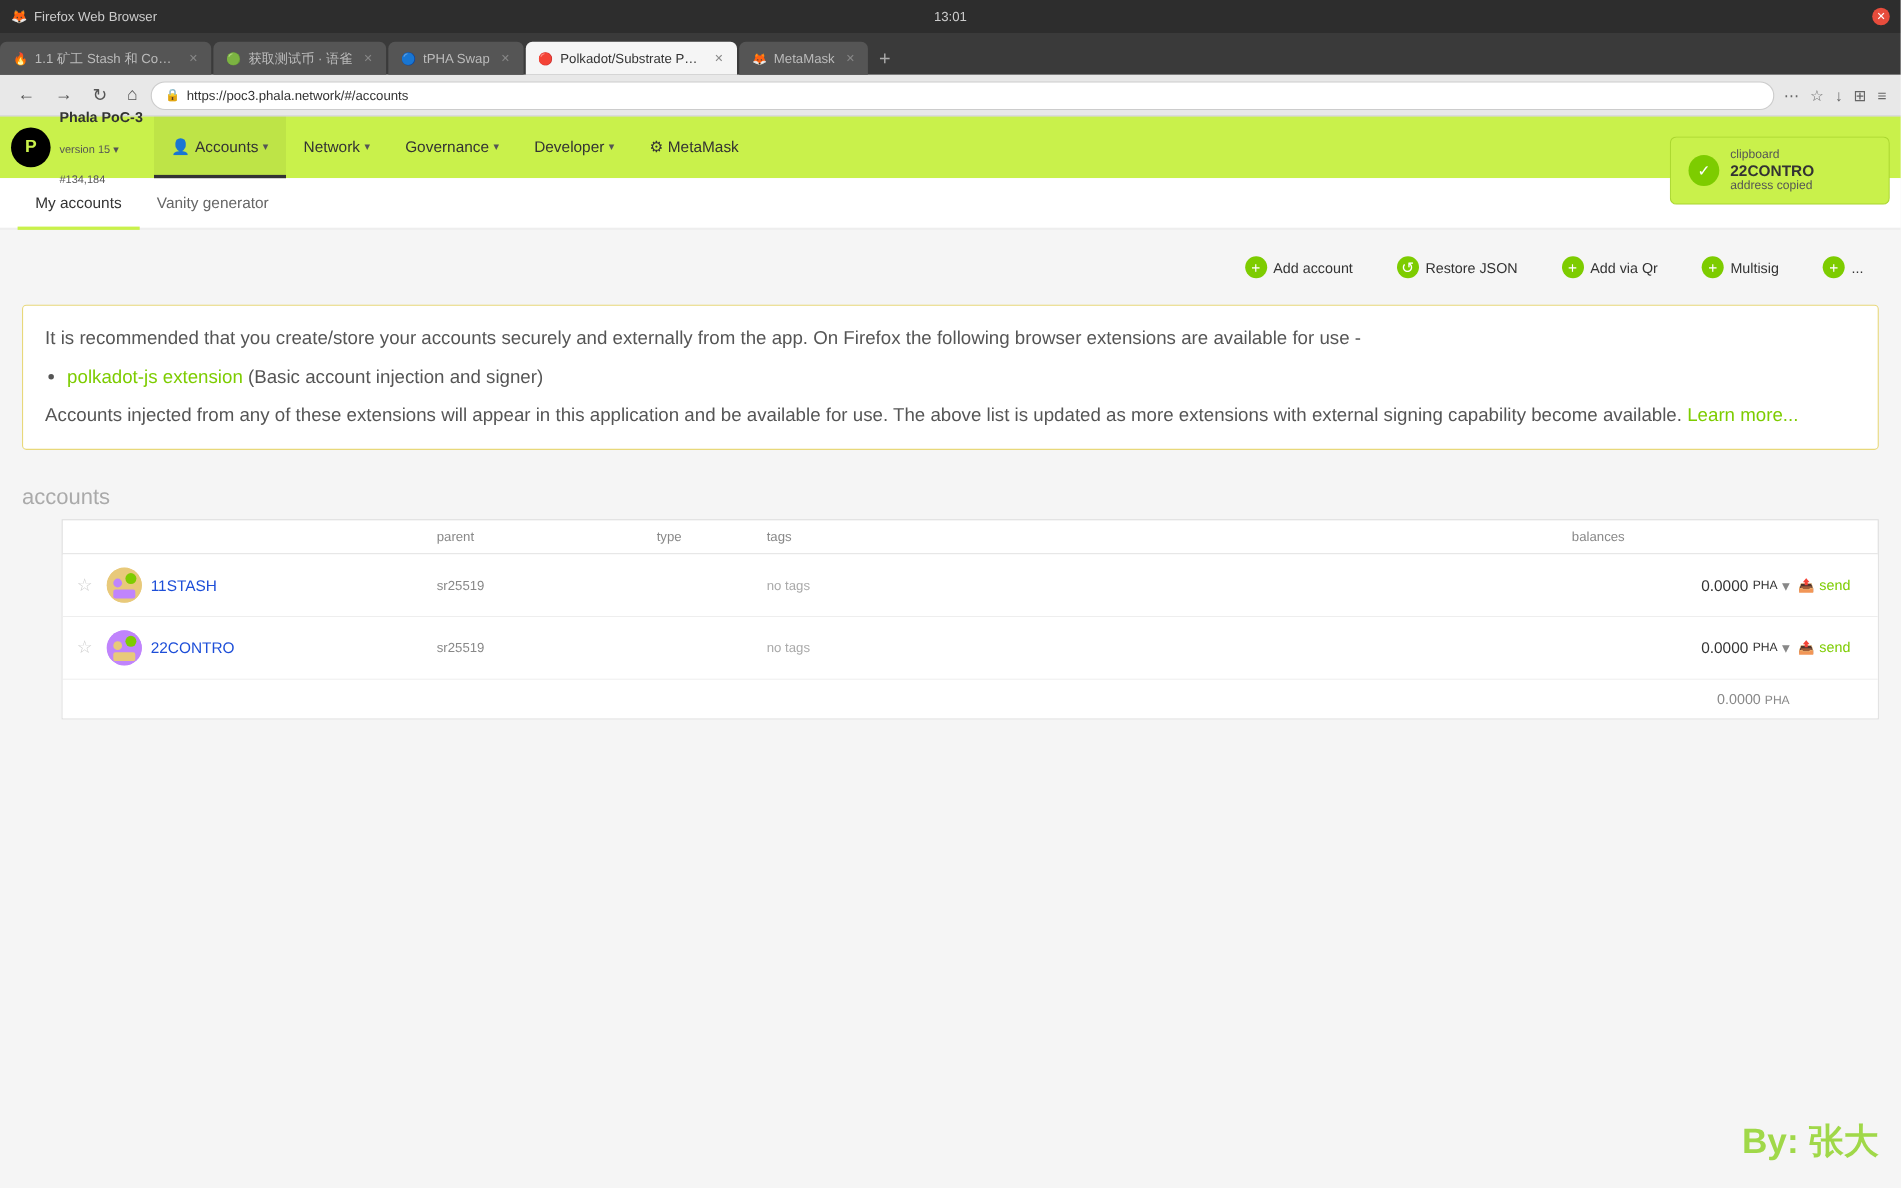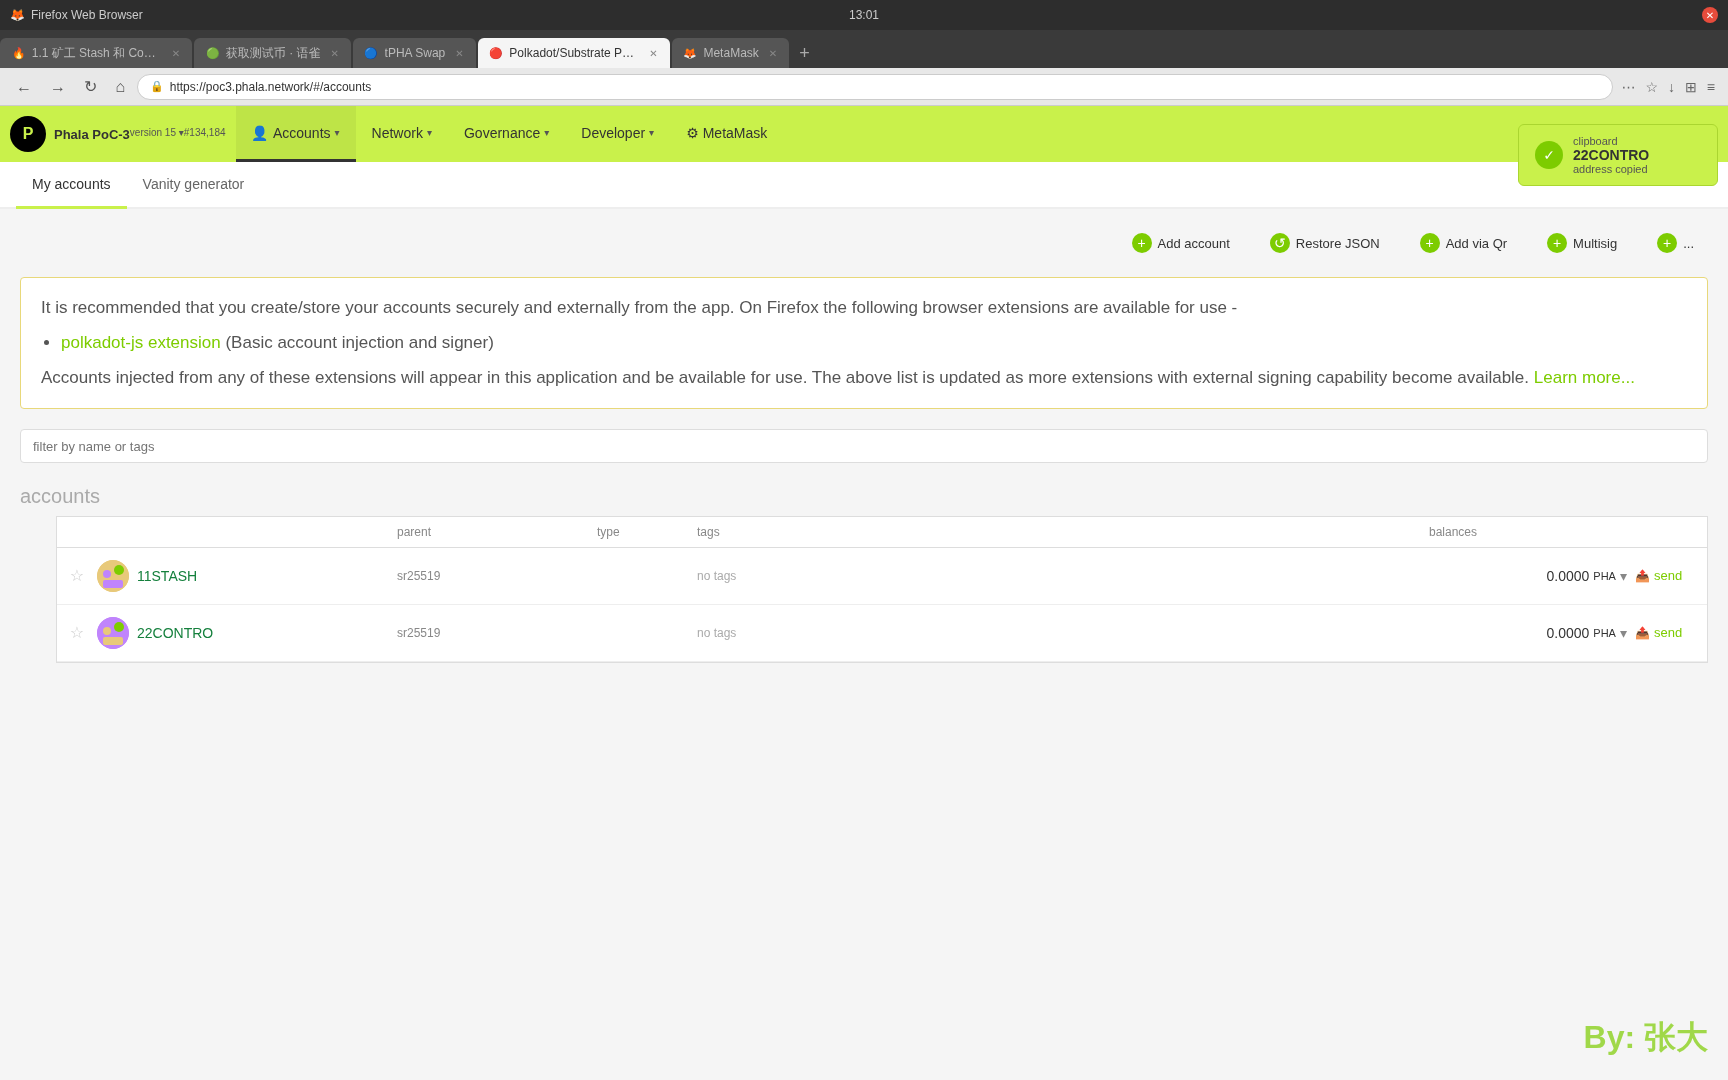--- a/index.html
+++ b/index.html
@@ -157,21 +157,21 @@
       height: 36px;
       background: #000;
       border-radius: 50%;
       display: flex;
       align-items: center;
       justify-content: center;
       color: #c9f14b;
       font-weight: bold;
       font-size: 16px;
     }
-    .brand-info { display: flex; flex-direction: row; }
+    .brand-info { display: flex; flex-direction: column; gap: 16px; }
     .brand-name { font-size: 13px; font-weight: bold; color: #333; }
     .brand-version { font-size: 10px; color: #555; }
     .brand-block { font-size: 10px; color: #555; }
 
     
     .nav-items { display: flex; align-items: center; height: 100%; }
     .nav-item {
       height: 100%;
       display: flex;
       align-items: center;
@@ -357,21 +357,21 @@
       width: 32px;
       height: 32px;
       border-radius: 50%;
       display: flex;
       align-items: center;
       justify-content: center;
       font-size: 10px;
       overflow: hidden;
       flex-shrink: 0;
     }
-    .account-name-text { font-size: 14px; font-weight: 500; color: #15803d; }
+    .account-name-text { font-size: 14px; font-weight: 500; color: #1d4ed8; }
     .account-parent { font-size: 12px; color: #888; }
     .account-type { font-size: 12px; color: #888; }
     .account-tags { font-size: 12px; color: #aaa; }
     .balance-col {
       display: flex;
       align-items: center;
       gap: 4px;
       justify-content: flex-end;
       font-size: 14px;
       color: #333;
@@ -587,23 +587,20 @@
         <a href="#">polkadot-js extension</a>
         <span> </span><span>(Basic account injection and signer)</span>
       </li>
     </ul>
     <p>
       <span>Accounts injected from any of these extensions will appear in this application and be available for use. The above list is updated as more extensions with external signing capability become available.</span>
       <a href="#"> <span>Learn more...</span></a>
     </p>
   </div>
 
-  <div class="filter-bar">
-    <input class="filter-input" type="text" placeholder="filter by name or tags" style="">
-  </div>
 
   <div class="accounts-section">
     <div style="padding: 12px 0 8px 0;">
       <span class="section-label">accounts</span>
     </div>
     <div class="accounts-table-wrapper">
 
       <div class="accounts-header">
         <div class="accounts-header-cell"></div>
         <div class="accounts-header-cell"></div>
@@ -668,20 +665,25 @@
       <span style="font-size:11px;">PHA</span>
       <span class="balance-dropdown">▾</span>
     </div>
     <div class="send-btn">
       <span class="send-icon">📤</span>
       <span>send</span>
     </div>
   </div>
         </div>
 
+      <div class="balance-total-row">
+        <span>
+          <span>0.0000</span>&nbsp;<span style="font-size:11px;">PHA</span>
+        </span>
+      </div>
     </div>
   </div>
 
 </div>
 
 <div class="watermark">
   <span>By: 张</span><span style="color:#7dcc00">大</span>
 </div>
 
 </body></html>

